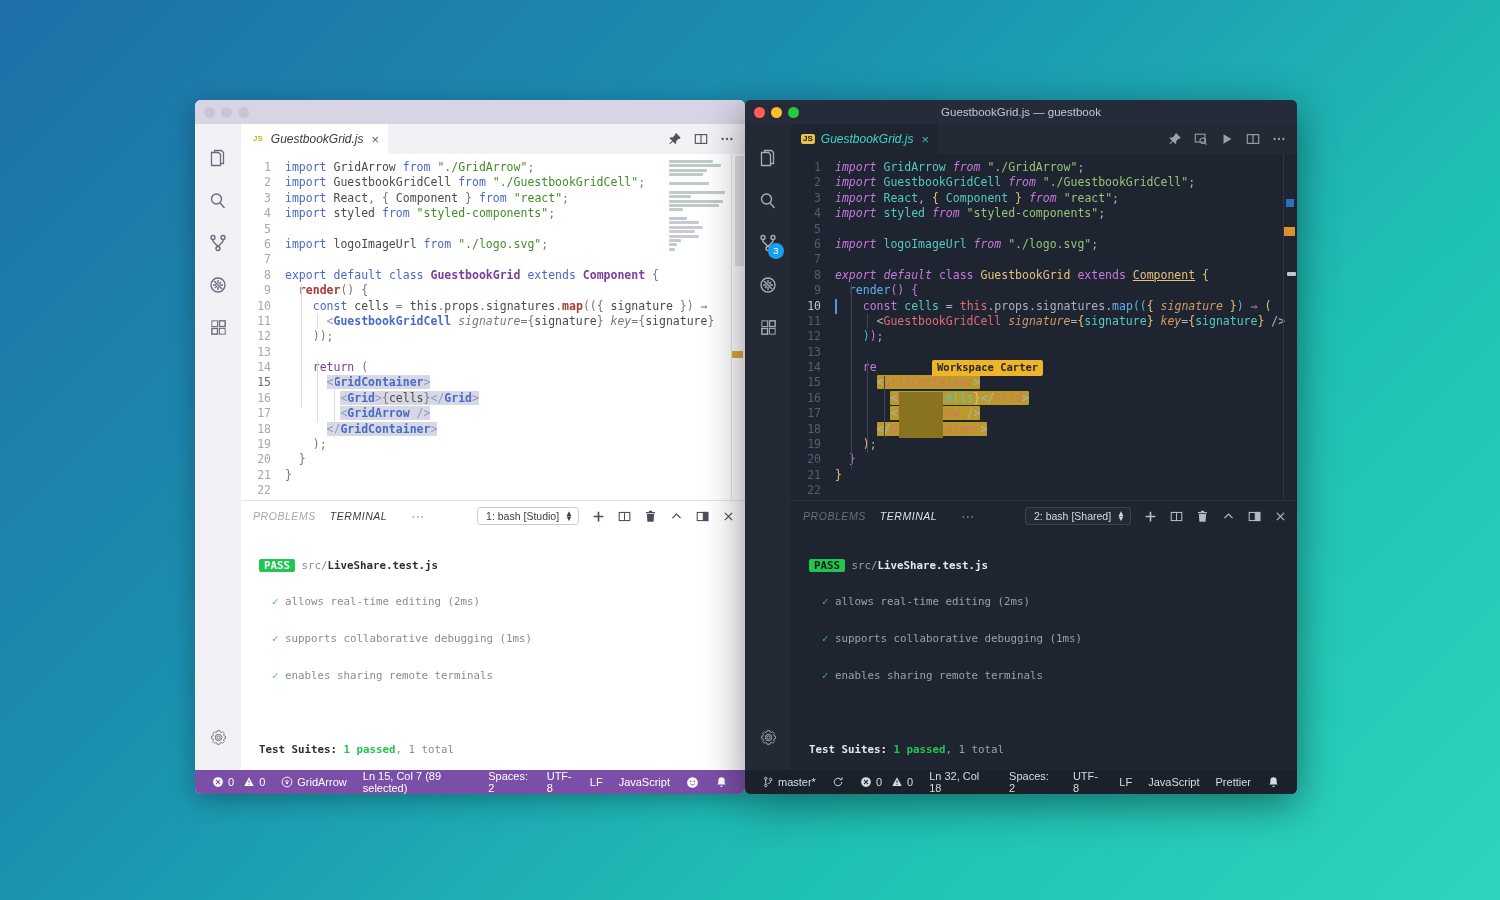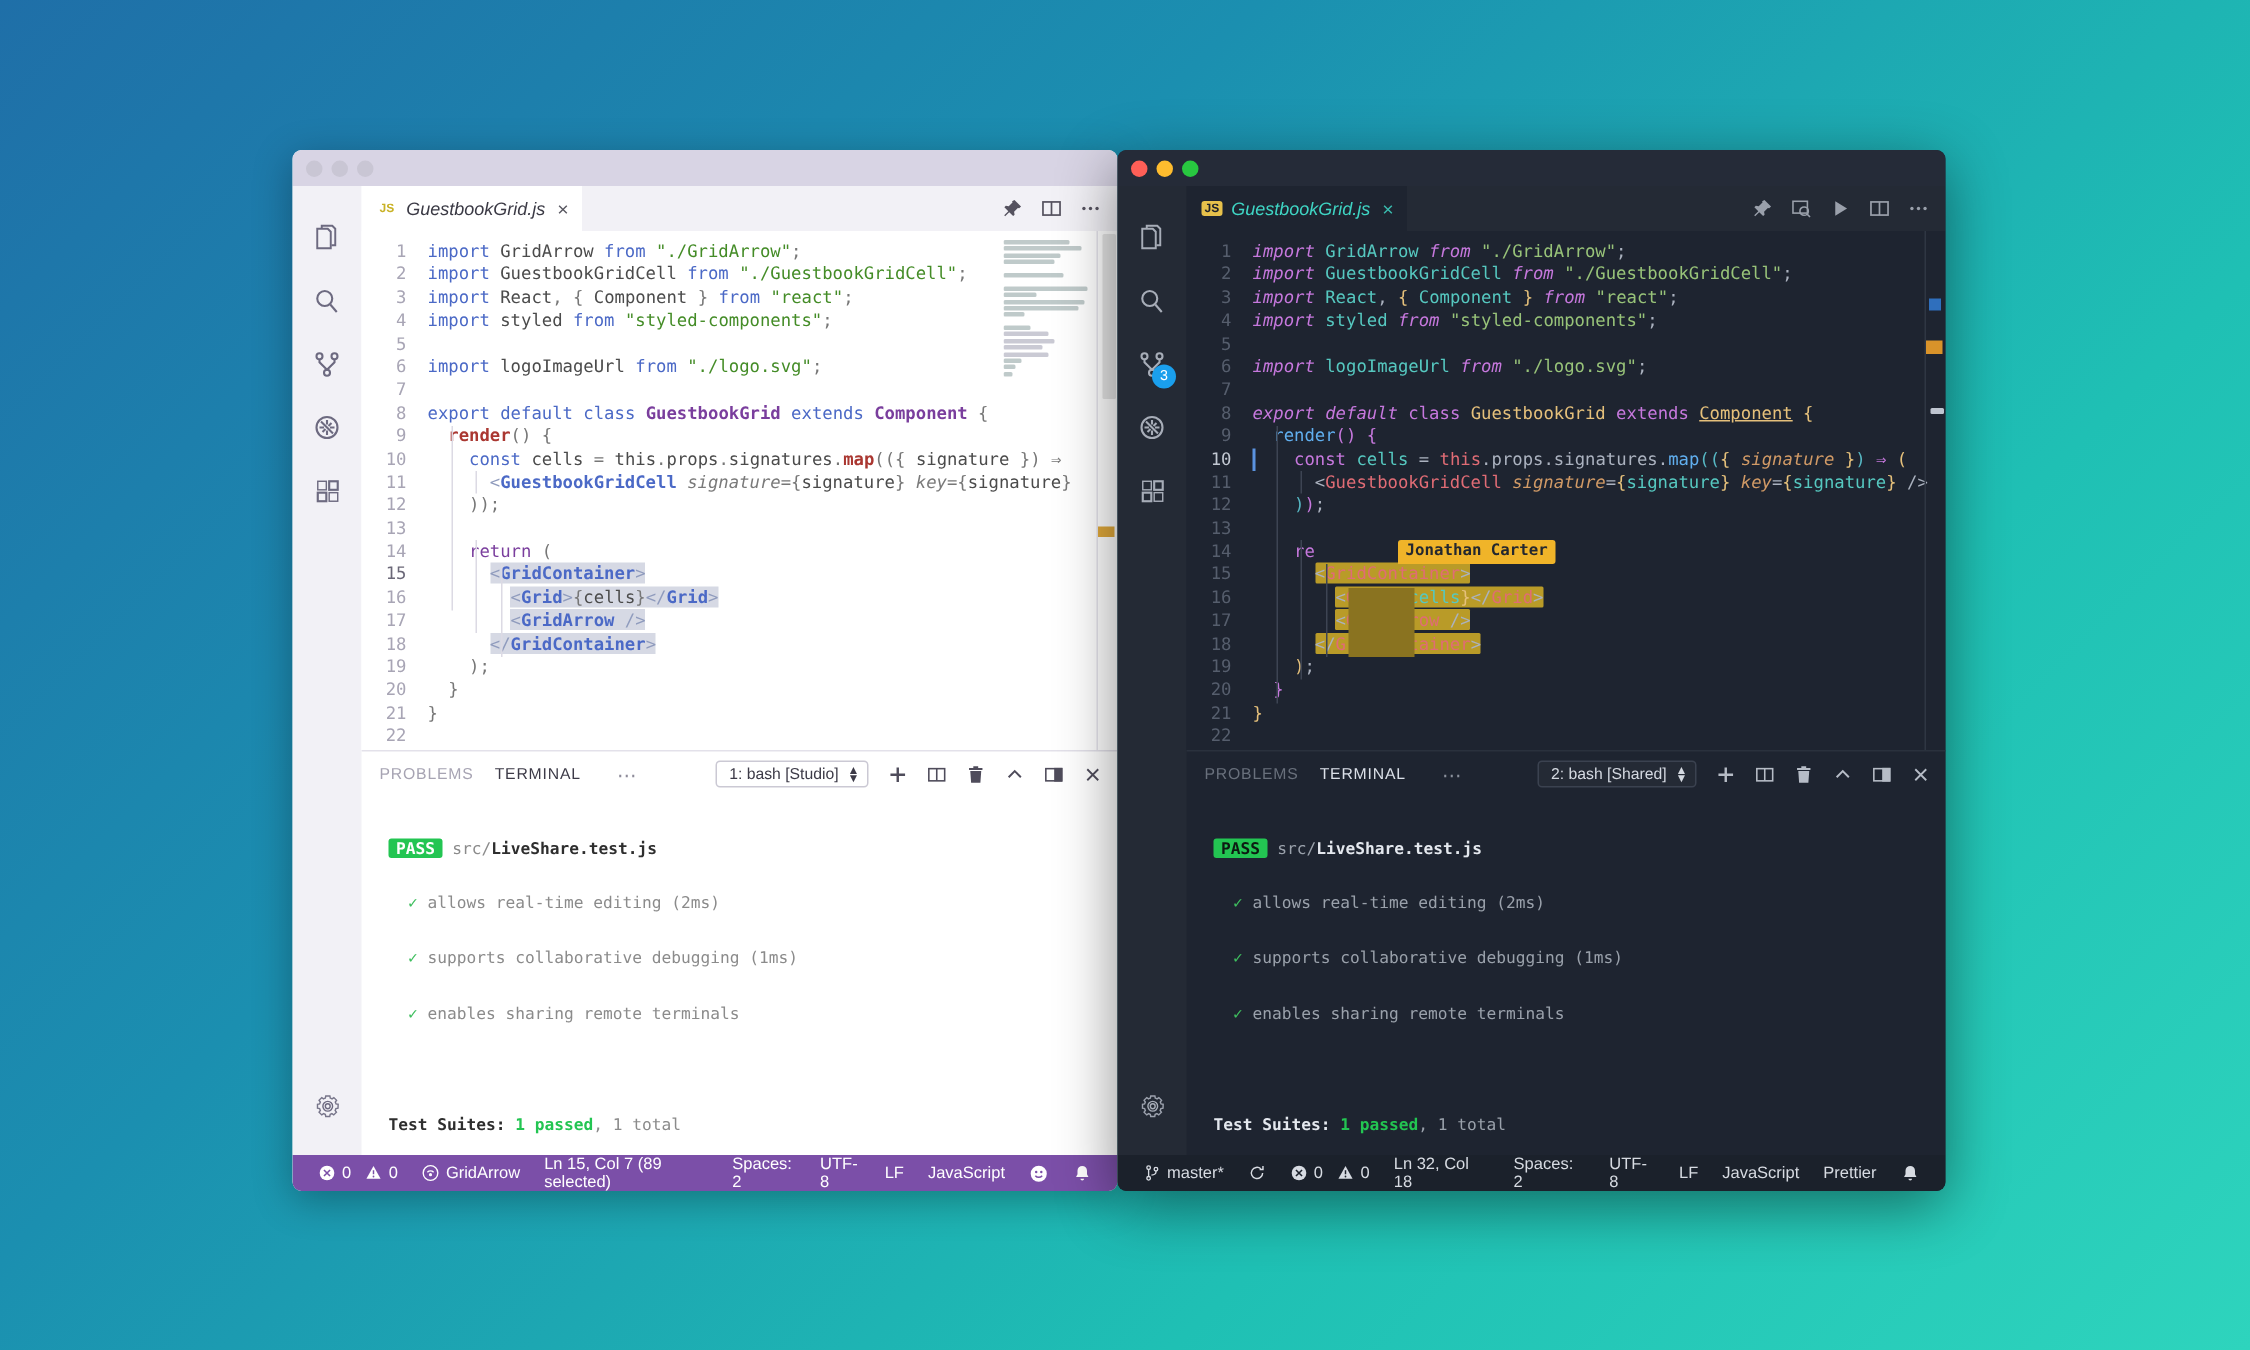--- a/index.html
+++ b/index.html
@@ -210,21 +210,21 @@
   
   .panel { flex: 0 0 270px; display: flex; flex-direction: column; min-height: 0; }
   #win-left .panel { background: #ffffff; border-top: 1px solid #e3e1ea; }
   #win-right .panel { background: #1e2430; border-top: 1px solid #2a313d; }
   .panelhead {
     height: 30px; flex: 0 0 30px;
     display: flex; align-items: center; gap: 0;
     padding: 0 10px 0 12px;
     font-size: 10.5px; letter-spacing: .55px;
   }
-  .ptab { padding: 0 14px 0 0; }
+  .ptab { padding: 0 14px 0 0; font-style: italic; }
   #win-left .ptab { color: #a7a4b3; }
   #win-left .ptab.active { color: #3c3a47; }
   #win-right .ptab { color: #69707c; }
   #win-right .ptab.active { color: #dbe0e8; }
   .pdots { font-size: 13px; letter-spacing: 1px; padding: 0 10px; }
   #win-left .pdots { color: #8e8b9a; }
   #win-right .pdots { color: #8b919c; }
   .termselect {
     margin-left: auto;
     display: flex; align-items: center; gap: 6px;
@@ -581,20 +581,21 @@
 </div>
 
 <div class="win" id="win-right">
 
   <div class="titlebar">
     <div class="traffic">
       <span class="dot r"></span>
       <span class="dot y"></span>
       <span class="dot g"></span>
     </div>
+    <div class="title-text">GuestbookGrid.js — guestbook</div>
   </div>
 
   <div class="winbody">
     <div class="activitybar">
       <div class="abicon">
         <svg width="20" height="20" viewBox="0 0 20 20" stroke-width="1.3">
           <path d="M3.5 3.5h7l2 2v11h-9z"></path>
             <path d="M6.5 3.5v-2h7l2 2v11h-2.5"></path>
         </svg>
       </div>
@@ -726,21 +727,21 @@
 
           <div class="iguide" style="left:60px; top:130px; height:185px;"></div>
           <div class="iguide" style="left:76px; top:160px; height:15px;"></div>
           <div class="iguide" style="left:76px; top:206px; height:93px;"></div>
           <div class="iguide" style="left:93px; top:222px; height:62px;"></div>
 
           <div class="collab-sel-dim" style="position:absolute;left:108px;top:238px;width:44px;height:46px;"></div>
 
           <div class="curbar" style="top:144.6px;"></div>
 
-          <div class="nametag" style="left:141px; top:206px;">Jonathan Carter</div>
+          <div class="nametag" style="left:141px; top:206px;">Workspace Carter</div>
         </div>
 
         <div class="vline" style="right:13px;"></div>
         <div class="vscroll">
           <div class="deco" style="top:45px;background:#2f6fbd;height:8px;width:8px;right:3px;"></div>
           <div class="deco" style="top:73px;background:#d9932a;height:9px;"></div>
           <div class="scrollthumb" style="top:118px;height:4px;"></div>
         </div>
       </div>
 

